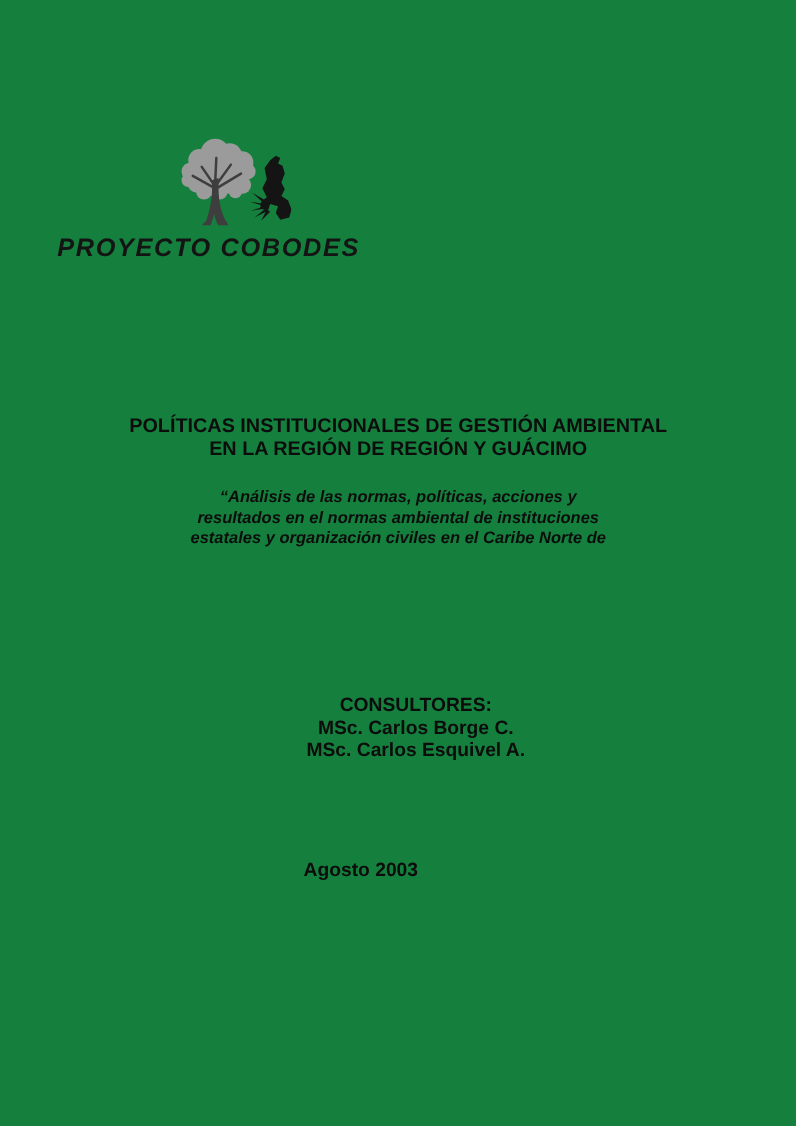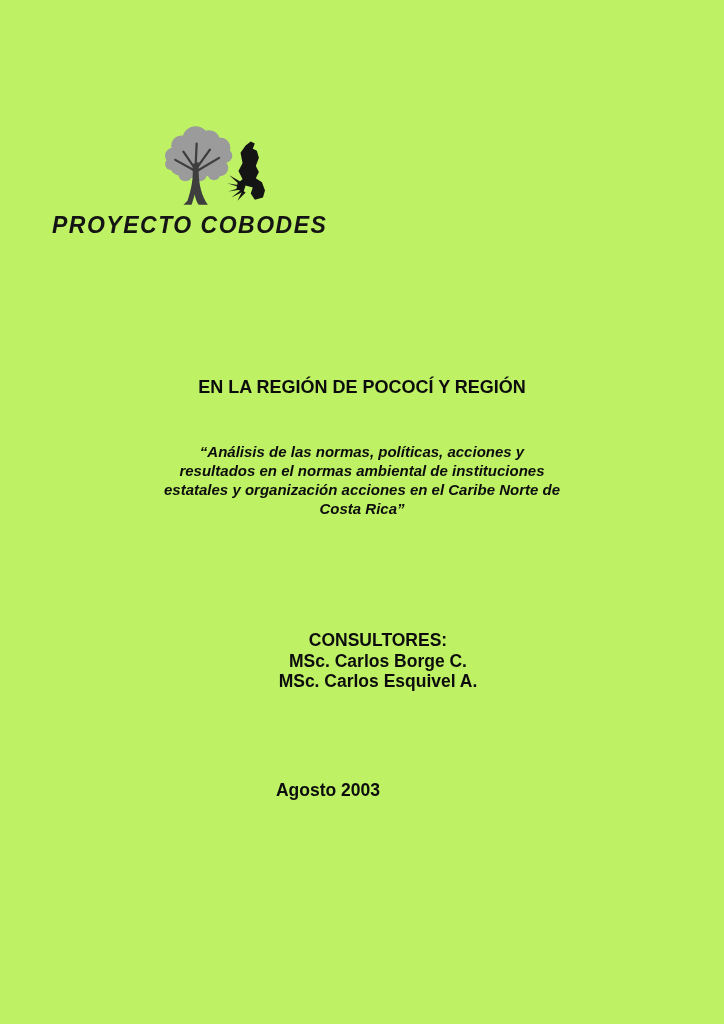--- a/index.html
+++ b/index.html
@@ -10,21 +10,21 @@
   body {
     width: 724px;
     height: 1024px;
     position: relative;
     overflow: hidden;
     font-family: "Liberation Sans", sans-serif;
   }
   .page {
     position: absolute;
     inset: 0;
-    background: #bef264;
+    background: #15803d;
     color: #0f0f0f;
   }
   .logo-art {
     position: absolute;
     left: 163px;
     top: 124px;
     width: 102px;
     height: 84px;
   }
   .logo-art svg { display: block; width: 100%; height: 100%; }
@@ -133,28 +133,28 @@
         <path d="M13,45 L1,49 L14,47 Z"></path>
         <path d="M14,47 L4,55 L16,49 Z"></path>
         <path d="M15,48 L10,58 L18,50 Z"></path>
       </g>
     </svg>
   </div>
 
   <div class="wordmark">PROYECTO COBODES</div>
 
   <div class="title-block">
-    <div>EN LA REGIÓN DE POCOCÍ Y REGIÓN</div>
+    <div>POLÍTICAS INSTITUCIONALES DE GESTIÓN AMBIENTAL</div>
+    <div>EN LA REGIÓN DE REGIÓN Y GUÁCIMO</div>
   </div>
 
   <div class="subtitle-block">
     <div>“Análisis de las normas, políticas, acciones y</div>
     <div>resultados en el normas ambiental de instituciones</div>
-    <div>estatales y organización acciones en el Caribe Norte de</div>
-    <div>Costa Rica”</div>
+    <div>estatales y organización civiles en el Caribe Norte de</div>
   </div>
 
   <div class="consultants-block">
     <div>CONSULTORES:</div>
     <div>MSc. Carlos Borge C.</div>
     <div>MSc. Carlos Esquivel A.</div>
   </div>
 
   <div class="date-line">Agosto 2003</div>
 

